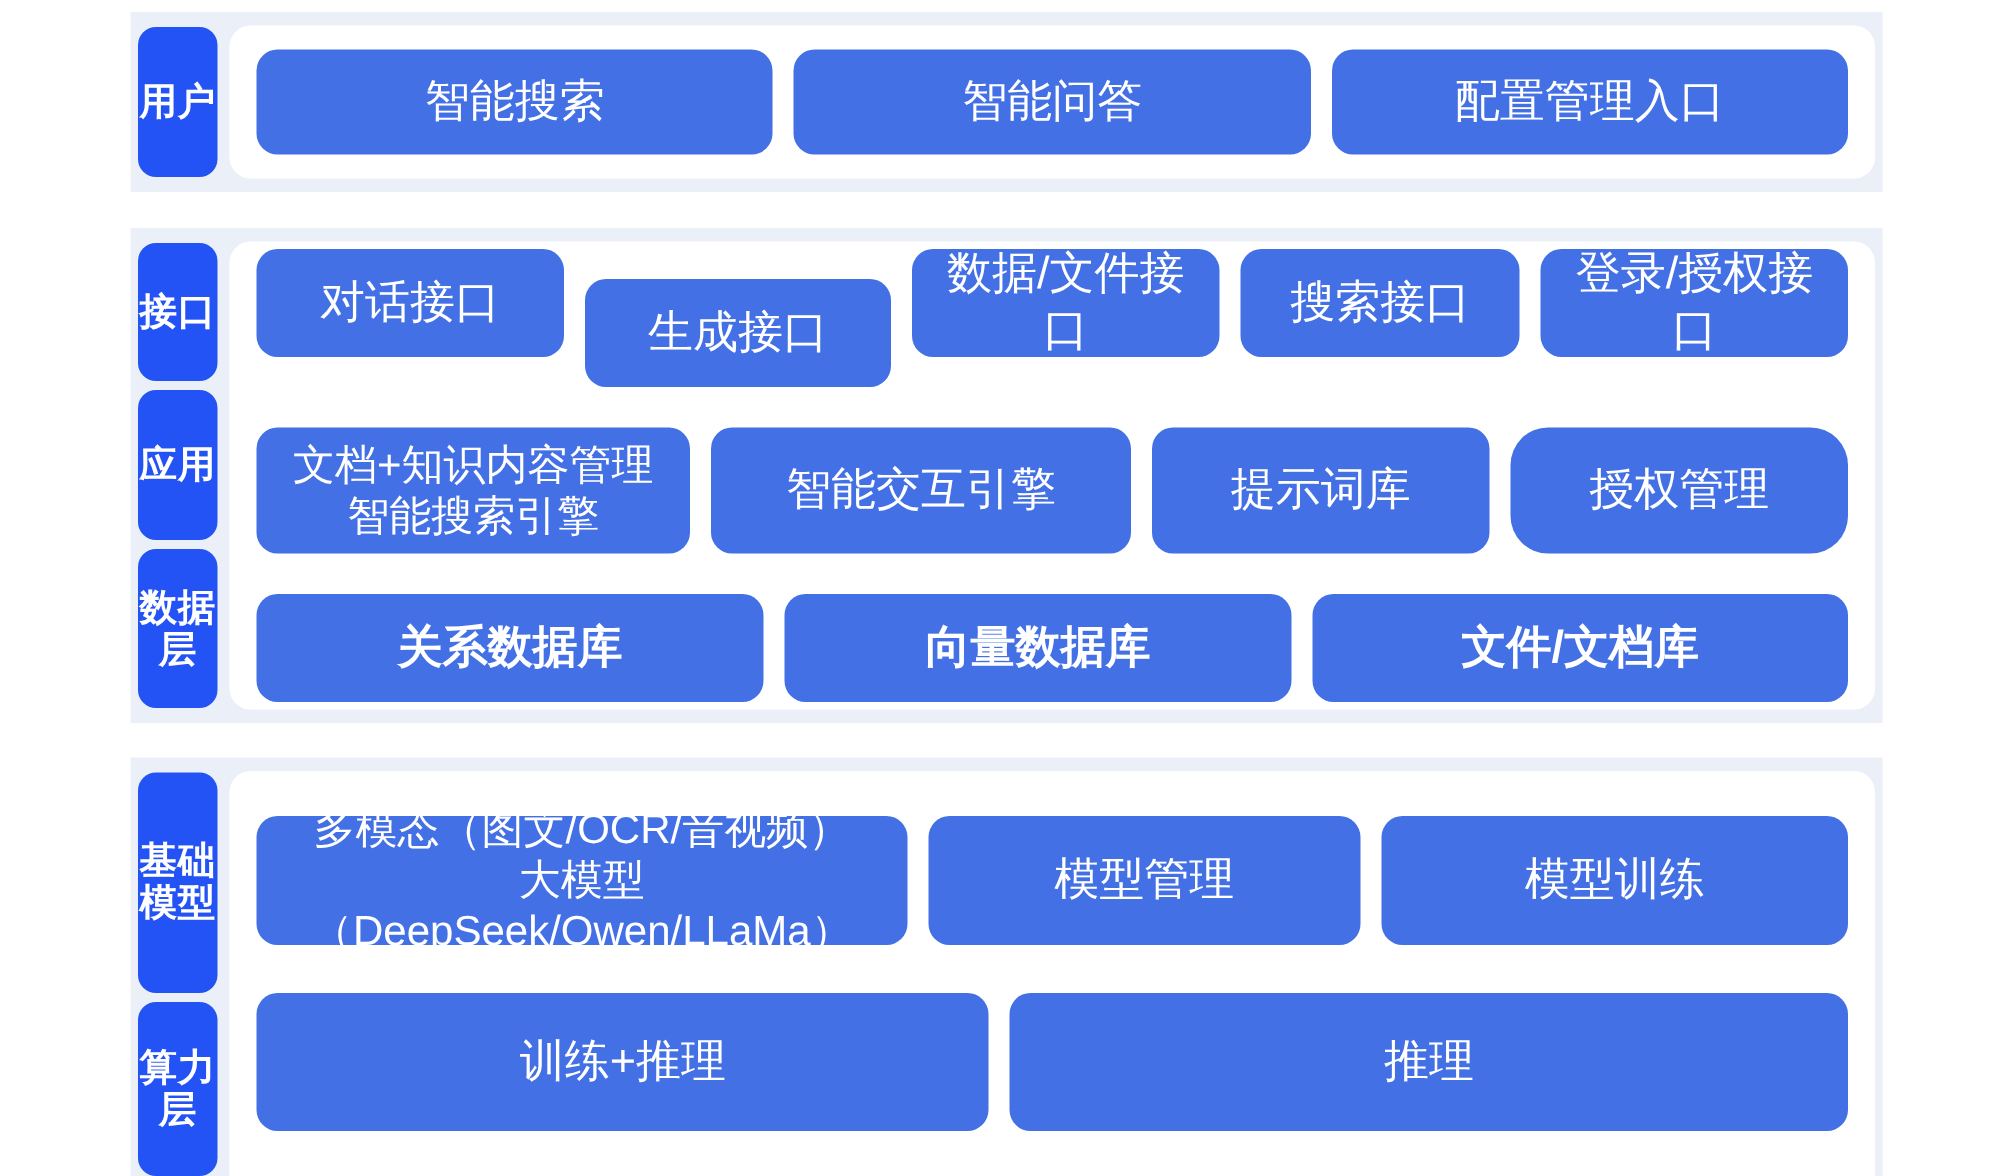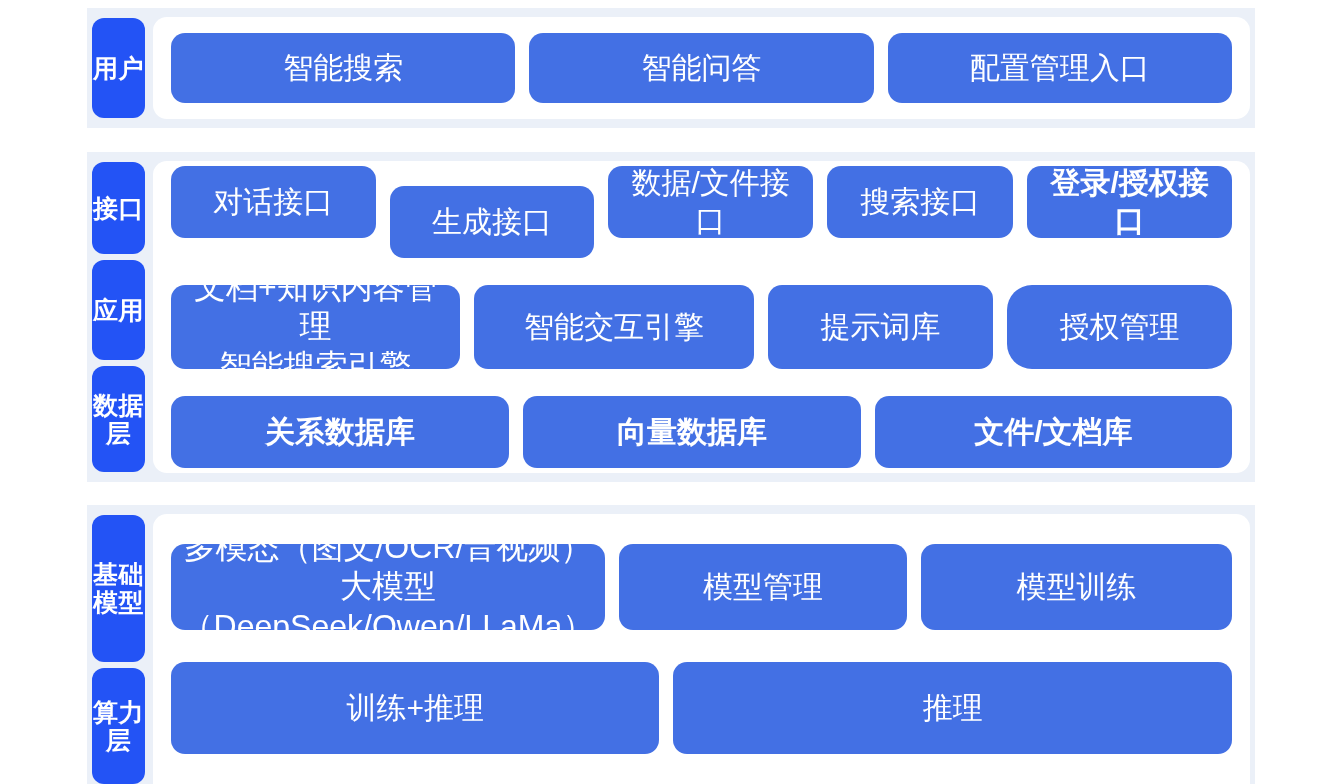--- a/index.html
+++ b/index.html
@@ -104,39 +104,39 @@
     justify-content: center;
     text-align: center;
     font-size: 30px;
     line-height: 1.28;
     box-sizing: border-box;
     padding: 6px 10px;
     white-space: pre-line;
   }
   .box.two-line {
     line-height: 1.22;
-    font-size: 32px;
+    font-size: 28px;
   }
 
   
   #sec-user { top: 8px; height: 120px; }
   #sec-user .card { padding: 17px 18px; }
   #sec-user .box { height: 70px; flex: 1 1 0; }
 
   
   #sec-mid { top: 152px; height: 330px; }
   #sec-mid .card { padding: 15px 18px; gap: 27px; }
   #sec-mid .box { height: 72px; }
 
   
   #row-interface .box:nth-child(1) { flex: 1.02 1 0; }
   #row-interface .box:nth-child(2) { flex: 1.02 1 0; margin-top: 20px; }
   #row-interface .box:nth-child(3) { flex: 1.02 1 0; }
   #row-interface .box:nth-child(4) { flex: 0.92 1 0; }
-  #row-interface .box:nth-child(5) { flex: 1.02 1 0; font-weight: bold; }
+  #row-interface .box:nth-child(5) { flex: 1.02 1 0; }
 
   
   #row-app .box:nth-child(1) { flex: 1.22 1 0; height: 84px; }
   #row-app .box:nth-child(2) { flex: 1.18 1 0; height: 84px; }
   #row-app .box:nth-child(3) { flex: 0.93 1 0; height: 84px; }
   #row-app .box:nth-child(4) { flex: 0.93 1 0; height: 84px; border-radius: 25px; }
 
   
   #row-data .box { height: 72px; font-weight: bold; }
   #row-data .box:nth-child(1) { flex: 1 1 0; }

